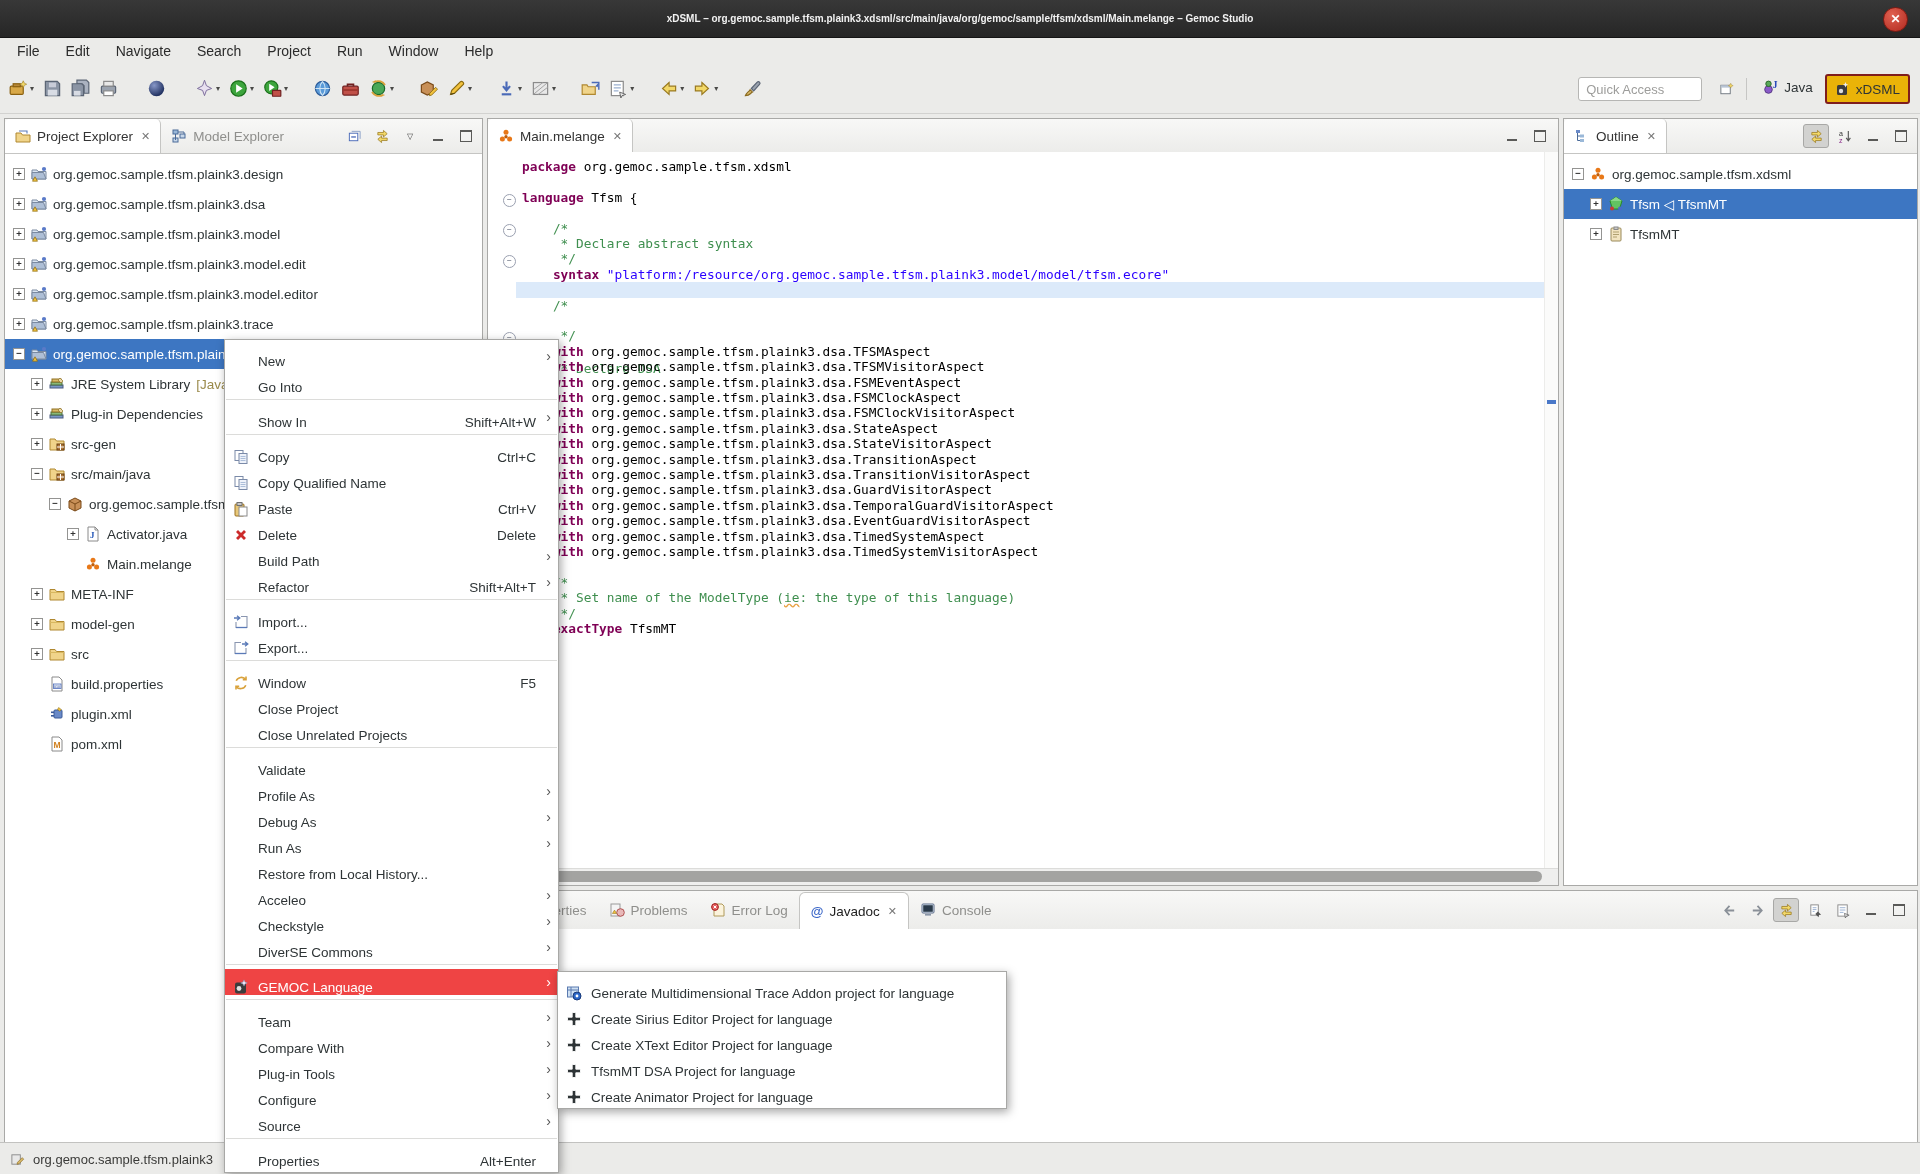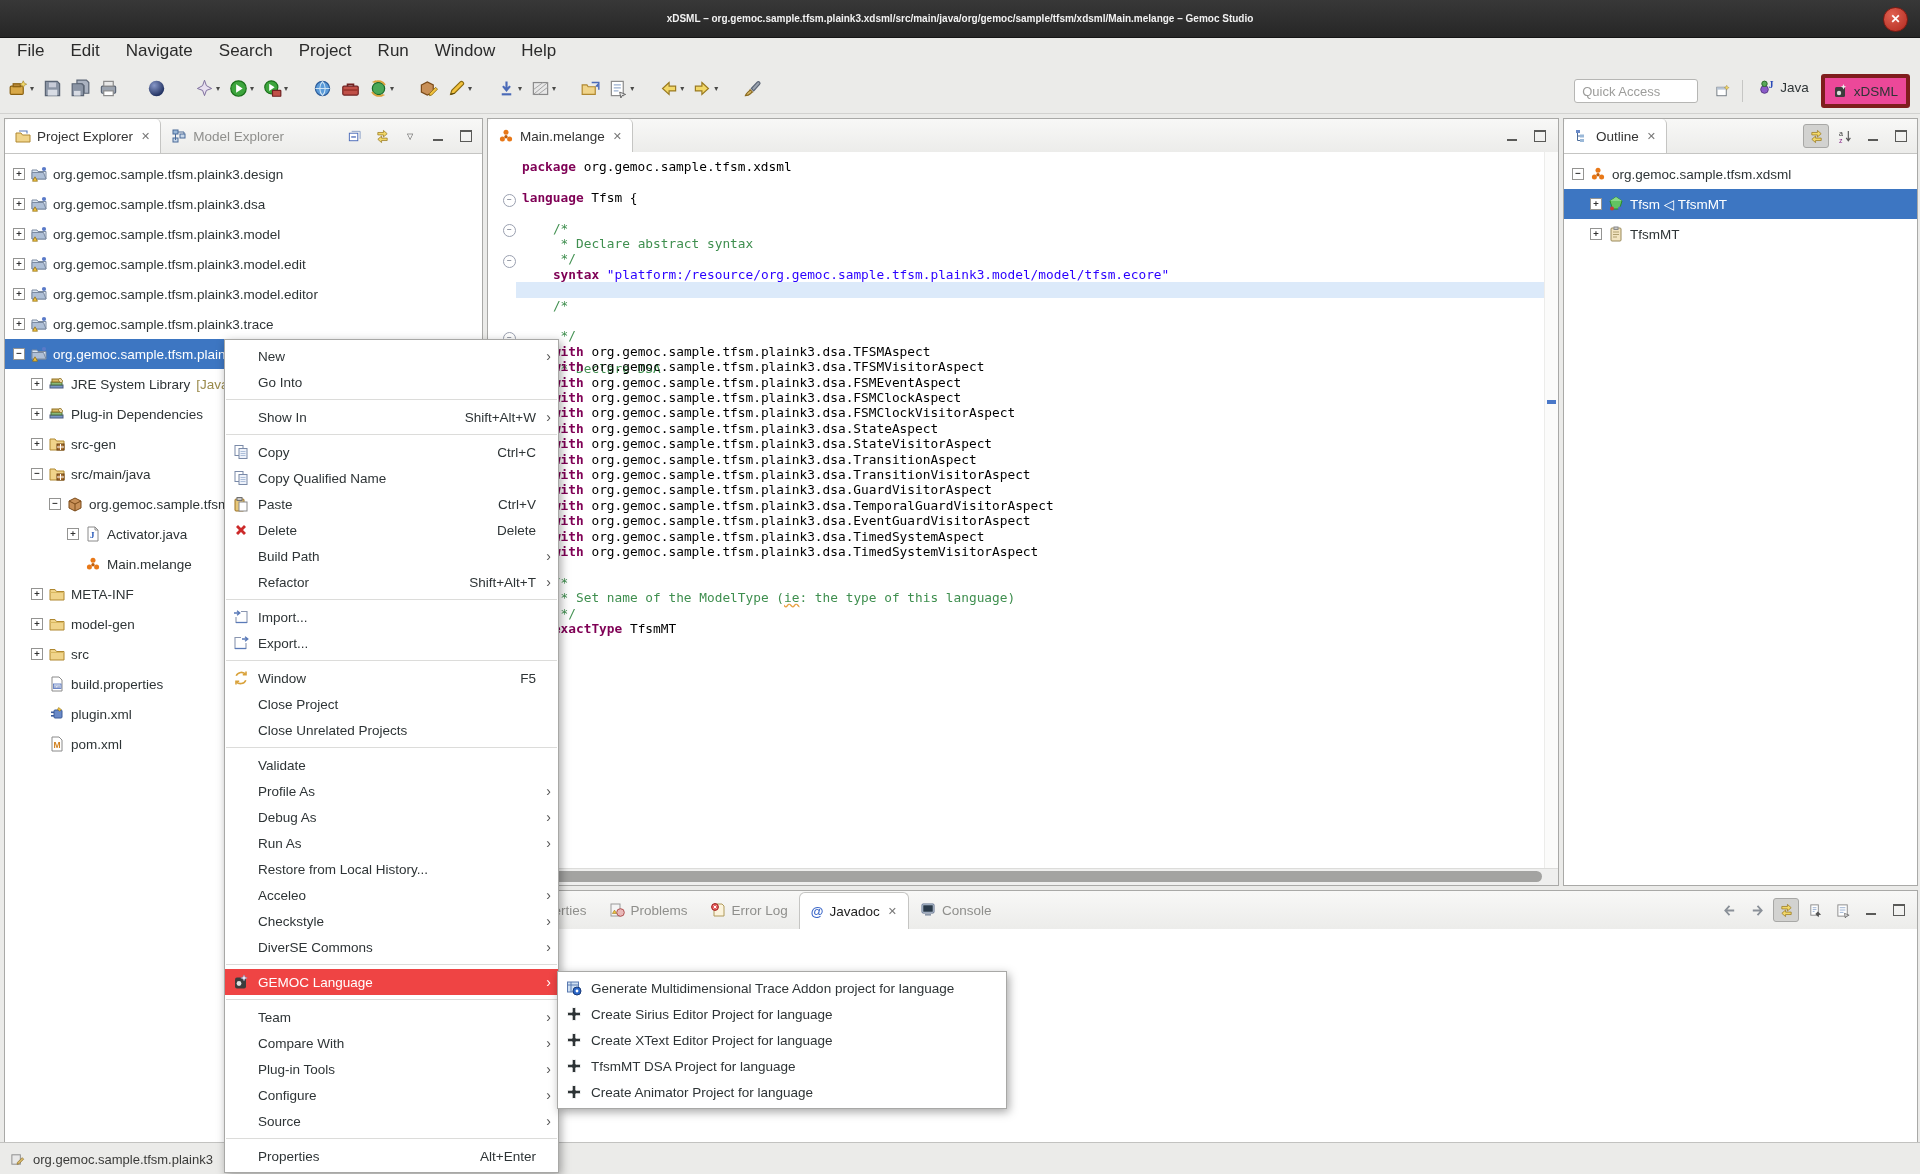--- a/index.html
+++ b/index.html
@@ -10,34 +10,34 @@
   
   #titlebar{position:absolute;left:0;top:0;width:100%;height:37px;background:linear-gradient(#383838,#262626);
             border-bottom:1px solid #151515}
   #title-text{position:absolute;left:0;right:0;top:0;height:37px;line-height:37px;text-align:center;
               color:#f2f2f2;font-size:10px;font-weight:bold;white-space:nowrap}
   #close-btn{position:absolute;right:12px;top:7px;width:23px;height:23px;border-radius:50%;
              background:radial-gradient(circle at 35% 30%,#e06050,#b02a20);border:1px solid #801a12;
              color:#fff;font-size:12px;line-height:22px;text-align:center;font-weight:bold}
   
   #menubar{position:absolute;left:0;top:37px;width:100%;height:28px;display:flex;align-items:center;padding-left:4px}
-  .mb-item{padding:0 13px;font-size:17px;line-height:28px;color:#2b2b2b}
+  .mb-item{padding:0 13px;font-size:14px;line-height:28px;color:#2b2b2b}
   
   #toolbar{position:absolute;left:0;top:65px;width:100%;height:48px;border-bottom:1px solid #d2d2d0}
   #tb-left{position:absolute;left:6px;top:10px;display:flex;align-items:center}
   .tb-btn{display:flex;align-items:center;height:26px;padding:0 3px;margin-right:3px}
   .tb-btn .ic{width:19px;height:19px}
   .tb-caret{font-size:8px;color:#4a4a48;margin-left:2px}
   #tb-right{position:absolute;right:10px;top:9px;display:flex;align-items:center;gap:8px}
   #quick-access{width:108px;height:22px;border:1px solid #b6b6b4;border-radius:3px;padding:0 7px;
                 font-size:13px;color:#555;background:#fff;outline:none}
   #quick-access::placeholder{color:#9d9d9b}
   .tb-sep{width:1px;height:22px;background:#c6c6c4}
   .persp-btn{display:flex;align-items:center;gap:5px;height:26px;padding:0 8px;font-size:13.5px;border-radius:3px}
-  .persp-btn.active{background:#ec4899;border:4px solid #7f1d1d}
+  .persp-btn.active{background:#eab308;border:2px solid #7f1d1d}
   
   .panel{position:absolute;background:#fff;border:1px solid #a9a9a7}
   .phead{position:absolute;left:0;top:0;right:0;height:34px;background:linear-gradient(#f8f8f7,#ececea);
          border-bottom:1px solid #c5c5c3}
   .ptabs{position:absolute;left:0;top:0;height:34px;display:flex}
   .ptab{display:flex;align-items:center;gap:6px;padding:0 10px;font-size:13.5px;color:#8f8f8c;height:34px}
   .ptab.active{background:#fff;color:#333;border-right:1px solid #c5c5c3;border-top-left-radius:5px;
                border-top-right-radius:5px;box-shadow:inset 0 1px 0 #fff}
   .tab-close{font-size:11px;color:#777;margin-left:2px}
   .phead-icons{position:absolute;right:4px;top:0;height:34px;display:flex;align-items:center}
@@ -82,21 +82,21 @@
   .btab.active{background:#fff;color:#222;border:1px solid #c5c5c3;border-bottom:none;border-top-left-radius:6px;
                border-top-right-radius:6px;height:37px;margin-top:1px}
   .at-icon{color:#3a66c8;font-weight:bold;font-size:13px}
   .bhead-icons{position:absolute;right:6px;top:0;height:38px;display:flex;align-items:center}
   
   #statusbar{position:absolute;left:0;top:1142px;width:100%;height:32px;background:#ebebe9;border-top:1px solid #c2c2c0;
              display:flex;align-items:center;gap:8px;padding-left:10px;font-size:13px;color:#3a3a38}
   
   .menu{position:absolute;background:#fff;border:1px solid #a8a8a6;box-shadow:2px 3px 9px rgba(0,0,0,.35);
         padding:3px 0;z-index:60}
-  .menu-item{height:26px;display:flex;align-items:center;padding:0 6px 0 8px;font-size:13.5px;color:#2e3436;position:relative}
+  .menu-item{height:26px;display:flex;align-items:flex-end;padding:0 6px 0 8px;font-size:13.5px;color:#2e3436;position:relative}
   .mi-icon{width:18px;height:16px;margin-right:7px;display:flex;align-items:center;flex:none}
   .mi-short{margin-left:auto;margin-right:16px;white-space:nowrap}
   .mi-arrow{position:absolute;right:7px;font-size:14px;color:#555;line-height:26px}
   .menu-item.hl{background:#ef4444;color:#fff}
   .menu-item.hl .mi-arrow{color:#fff}
   .menu-sep{height:1px;background:#dcdcda;margin:4px 1px}
   #context-menu{left:224px;top:339px;width:333px}
   #gemoc-submenu{left:557px;top:971px;width:448px;z-index:61}
 </style>
 </head>

